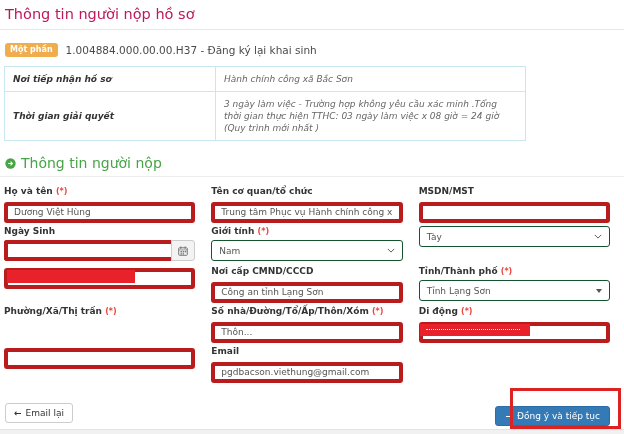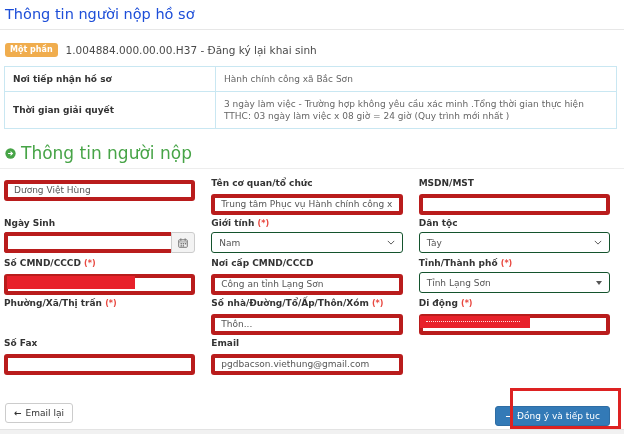--- a/index.html
+++ b/index.html
@@ -6,42 +6,42 @@
   html,body { background:#fff; }
   .page {
     position: relative;
     width: 624px; height: 434px;
     background: #fff;
     font-family: "DejaVu Sans", "Liberation Sans", sans-serif;
     color: #333;
     overflow: hidden;
   }
   .page-title {
-    font-size: 14.5px; font-weight: 400; color: #1d4ed8;
+    font-size: 14.5px; font-weight: 400; color: #be185d;
     padding: 6px 0 0 5px;
   }
   .divider { border-top: 1px solid #e7e7e7; margin-top: 7px; }
   .divider2 { border-top: 1px solid #ededed; margin-top: 5px; }
 
   .proc-row { display: flex; align-items: center; gap: 8px; margin: 13px 0 0 5px; }
   .badge {
     background: #f0ad4e; color: #fff; font-size: 8px; font-weight: bold;
     padding: 2px 5px; border-radius: 3px; line-height: 10px; white-space: nowrap; text-align: right;
   }
   .proc-name { font-size: 10.5px; color: #4a4a4a; }
 
-  table.info-table { border-collapse: collapse; margin: 9px 0 0 4px; width: 613px; }
+  table.info-table { border-collapse: collapse; margin: 9px 0 0 4px; width: 522px; font-style: italic; }
   .info-table td {
     border: 1px solid #c9e7f2; font-size: 9px; line-height: 12px;
     padding: 6px 8px; vertical-align: middle; color: #666;
   }
   .info-table td.lbl { width: 211px; font-weight: bold; color: #333; }
 
   .section-head { margin: 14px 0 0 5px; display: flex; align-items: center; gap: 5px; }
-  .section-head .txt { color: #47a447; font-size: 17px; font-weight: 400; }
+  .section-head .txt { color: #47a447; font-size: 14px; font-weight: 400; }
 
   .form-grid {
     display: grid; grid-template-columns: repeat(3, 1fr);
     column-gap: 16px; row-gap: 5px;
     margin: 9px 14px 0 4px;
   }
   .field label { display: block; font-size: 9px; font-weight: bold; color: #333; line-height: 11px; margin-bottom: 3px; }
   .req { color: #e8473f; font-weight: bold; font-size: 8px; }
   .ctrl { position: relative; height: 21px; }
   input.txt {
@@ -125,20 +125,21 @@
           <path d="M4.5 8h6M8 5.2L10.8 8 8 10.8" stroke="#fff" stroke-width="1.6" fill="none"></path>
         </svg>
     </span>
     <span class="txt">Thông tin người nộp</span>
   </div>
   <div class="divider2"></div>
 
   <div class="form-grid">
 
     <div class="field">
+      <label><span>Họ và tên</span> <span class="req">(*)</span></label>
       <div class="ctrl"><input class="txt" value="Dương Việt Hùng" style=""></div>
     </div>
     <div class="field">
       <label><span>Tên cơ quan/tổ chức</span> <span class="req"></span></label>
       <div class="ctrl"><input class="txt" value="Trung tâm Phục vụ Hành chính công xã Bắc Sơn" style=""></div>
     </div>
     <div class="field">
       <label><span>MSDN/MST</span> <span class="req"></span></label>
       <div class="ctrl"><input class="txt" value="" style=""></div>
     </div>
@@ -167,33 +168,31 @@
       <div class="ctrl select">
         <span>Nam</span>
         <span class="chev">
             <svg width="8" height="5" viewBox="0 0 10 6">
               <path d="M1 1l4 4 4-4" fill="none" stroke="#555" stroke-width="1.2"></path>
             </svg>
           </span>
       </div>
     </div>
     <div class="field">
-      <label><span>Dân tộc</span> <span class="req"></span></label>
       <div class="ctrl select">
         <span>Tày</span>
         <span class="chev">
             <svg width="8" height="5" viewBox="0 0 10 6">
               <path d="M1 1l4 4 4-4" fill="none" stroke="#555" stroke-width="1.2"></path>
             </svg>
           </span>
       </div>
     </div>
 
     <div class="field">
-      <label><span>Số CMND/CCCD</span> <span class="req">(*)</span></label>
       <div class="ctrl">
         <input class="txt" value="" style="">
         <div class="redact redact-id"></div>
       </div>
     </div>
     <div class="field">
       <label><span>Nơi cấp CMND/CCCD</span> <span class="req"></span></label>
       <div class="ctrl"><input class="txt" value="Công an tỉnh Lạng Sơn" style=""></div>
     </div>
 
@@ -213,21 +212,20 @@
     </div>
 
     <div class="field">
       <label><span>Di động</span> <span class="req">(*)</span></label>
       <div class="ctrl">
         <input class="txt" value="" style="">
         <div class="redact redact-mob"></div>
       </div>
     </div>
     <div class="field">
-      <label><span>Số Fax</span> <span class="req"></span></label>
       <div class="ctrl"><input class="txt" value="" style=""></div>
     </div>
     <div class="field">
       <label><span>Email</span> <span class="req"></span></label>
       <div class="ctrl"><input class="txt" value="pgdbacson.viethung@gmail.com" style=""></div>
     </div>
 
   </div>
 
   <div class="actions">

